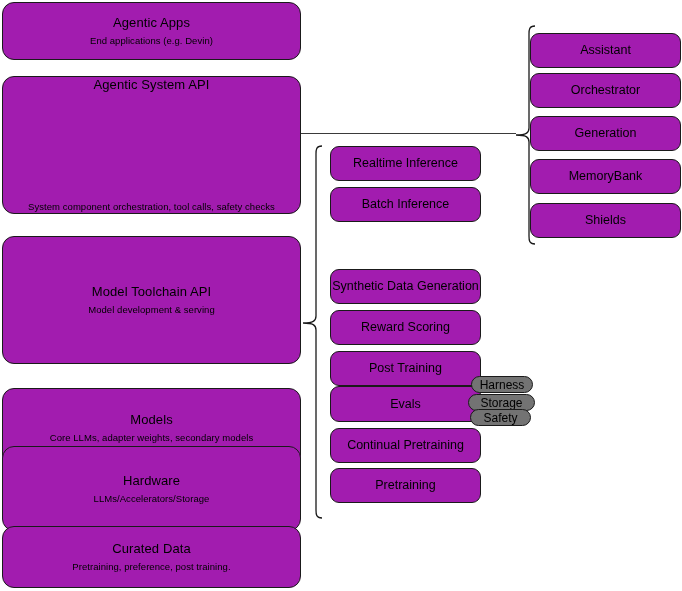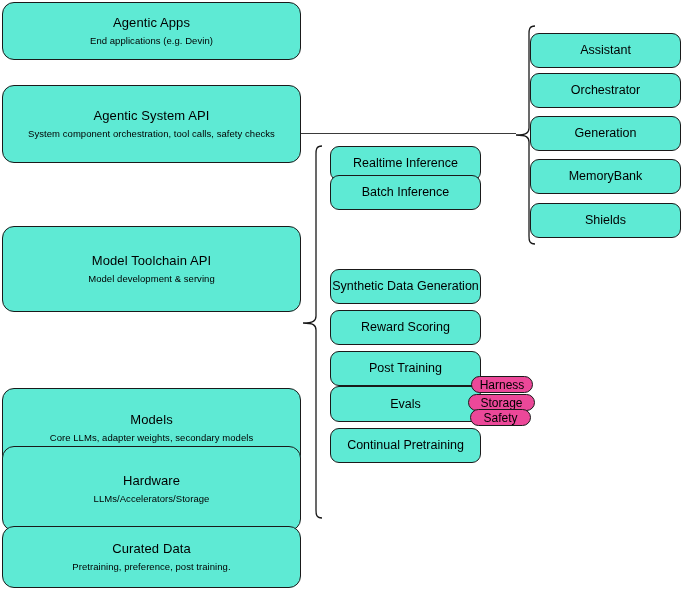--- a/index.html
+++ b/index.html
@@ -22,21 +22,21 @@
     top: 0;
     width: 682px;
     height: 591px;
   }
 
   
   .box {
     position: absolute;
     box-sizing: border-box;
     border: 1.3px solid #1a1a1a;
-    background: #5eead4;
+    background: #a21caf;
     display: flex;
     flex-direction: column;
     align-items: center;
     justify-content: center;
     text-align: center;
   }
 
   
   .layer-box {
     border-radius: 12px;
@@ -70,21 +70,21 @@
     left: 530px;
     width: 151px;
   }
 
   
   .pill {
     position: absolute;
     box-sizing: border-box;
     border: 1.3px solid #1a1a1a;
     border-radius: 11px;
-    background: #ec4899;
+    background: #737373;
     display: flex;
     align-items: center;
     justify-content: center;
     font-size: 12px;
     line-height: 14px;
     height: 17px;
     z-index: 5;
   }
 
   
@@ -108,26 +108,26 @@
 </head>
 <body>
 
 <div id="canvas">
 
   <div class="box layer-box" style="top:2px;height:58px;">
     <div class="layer-title">Agentic Apps</div>
     <div class="layer-sub">End applications (e.g. Devin)</div>
   </div>
 
-  <div class="box layer-box" style="top:85px;height:78px;">
+  <div class="box layer-box" style="top:76px;height:138px;justify-content:space-between;">
     <div class="layer-title">Agentic System API</div>
     <div class="layer-sub">System component orchestration, tool calls, safety checks</div>
   </div>
 
-  <div class="box layer-box" style="top:226px;height:86px;">
+  <div class="box layer-box" style="top:236px;height:128px;">
     <div class="layer-title">Model Toolchain API</div>
     <div class="layer-sub">Model development &amp; serving</div>
   </div>
 
   <div class="box layer-box" style="top:388px;height:80px;">
     <div class="layer-title">Models</div>
     <div class="layer-sub">Core LLMs, adapter weights, secondary models</div>
   </div>
 
   <div class="box layer-box" style="top:446px;height:85px;">
@@ -146,38 +146,41 @@
     <path d="M22,2 C16,2 16,6 16,10 L16,172 C16,177 13,179 3,179 C13,179 16,181 16,186 L16,366 C16,370 16,374 22,374"></path>
   </svg>
 
   <svg class="brace-svg" style="left:513px;top:24px;" width="26" height="222" viewBox="0 0 26 222">
     <path d="M22,2 C16,2 16,6 16,10 L16,104 C16,109 13,111 3,111 C13,111 16,113 16,118 L16,212 C16,216 16,220 22,220"></path>
   </svg>
 
   <div class="box item-box mid-box" style="top:146px;">
     <span>Realtime Inference</span>
   </div>
-  <div class="box item-box mid-box" style="top:175px;text-align:right;">
+  <div class="box item-box mid-box" style="top:187px;text-align:right;">
     <span>Batch Inference</span>
   </div>
   <div class="box item-box mid-box" style="top:269px;">
     <span>Synthetic Data Generation</span>
   </div>
   <div class="box item-box mid-box" style="top:310px;">
     <span>Reward Scoring</span>
   </div>
   <div class="box item-box mid-box" style="top:351px;">
     <span>Post Training</span>
   </div>
   <div class="box item-box mid-box" style="top:386px;height:36px;">
     <span>Evals</span>
   </div>
   <div class="box item-box mid-box" style="top:428px;">
     <span>Continual Pretraining</span>
   </div>
+  <div class="box item-box mid-box" style="top:468px;">
+    <span>Pretraining</span>
+  </div>
 
   <div class="pill" style="left:471px;top:376px;width:62px;">
     <span>Harness</span>
   </div>
   <div class="pill" style="left:468px;top:394px;width:67px;">
     <span>Storage</span>
   </div>
   <div class="pill" style="left:470px;top:409px;width:61px;">
     <span>Safety</span>
   </div>

